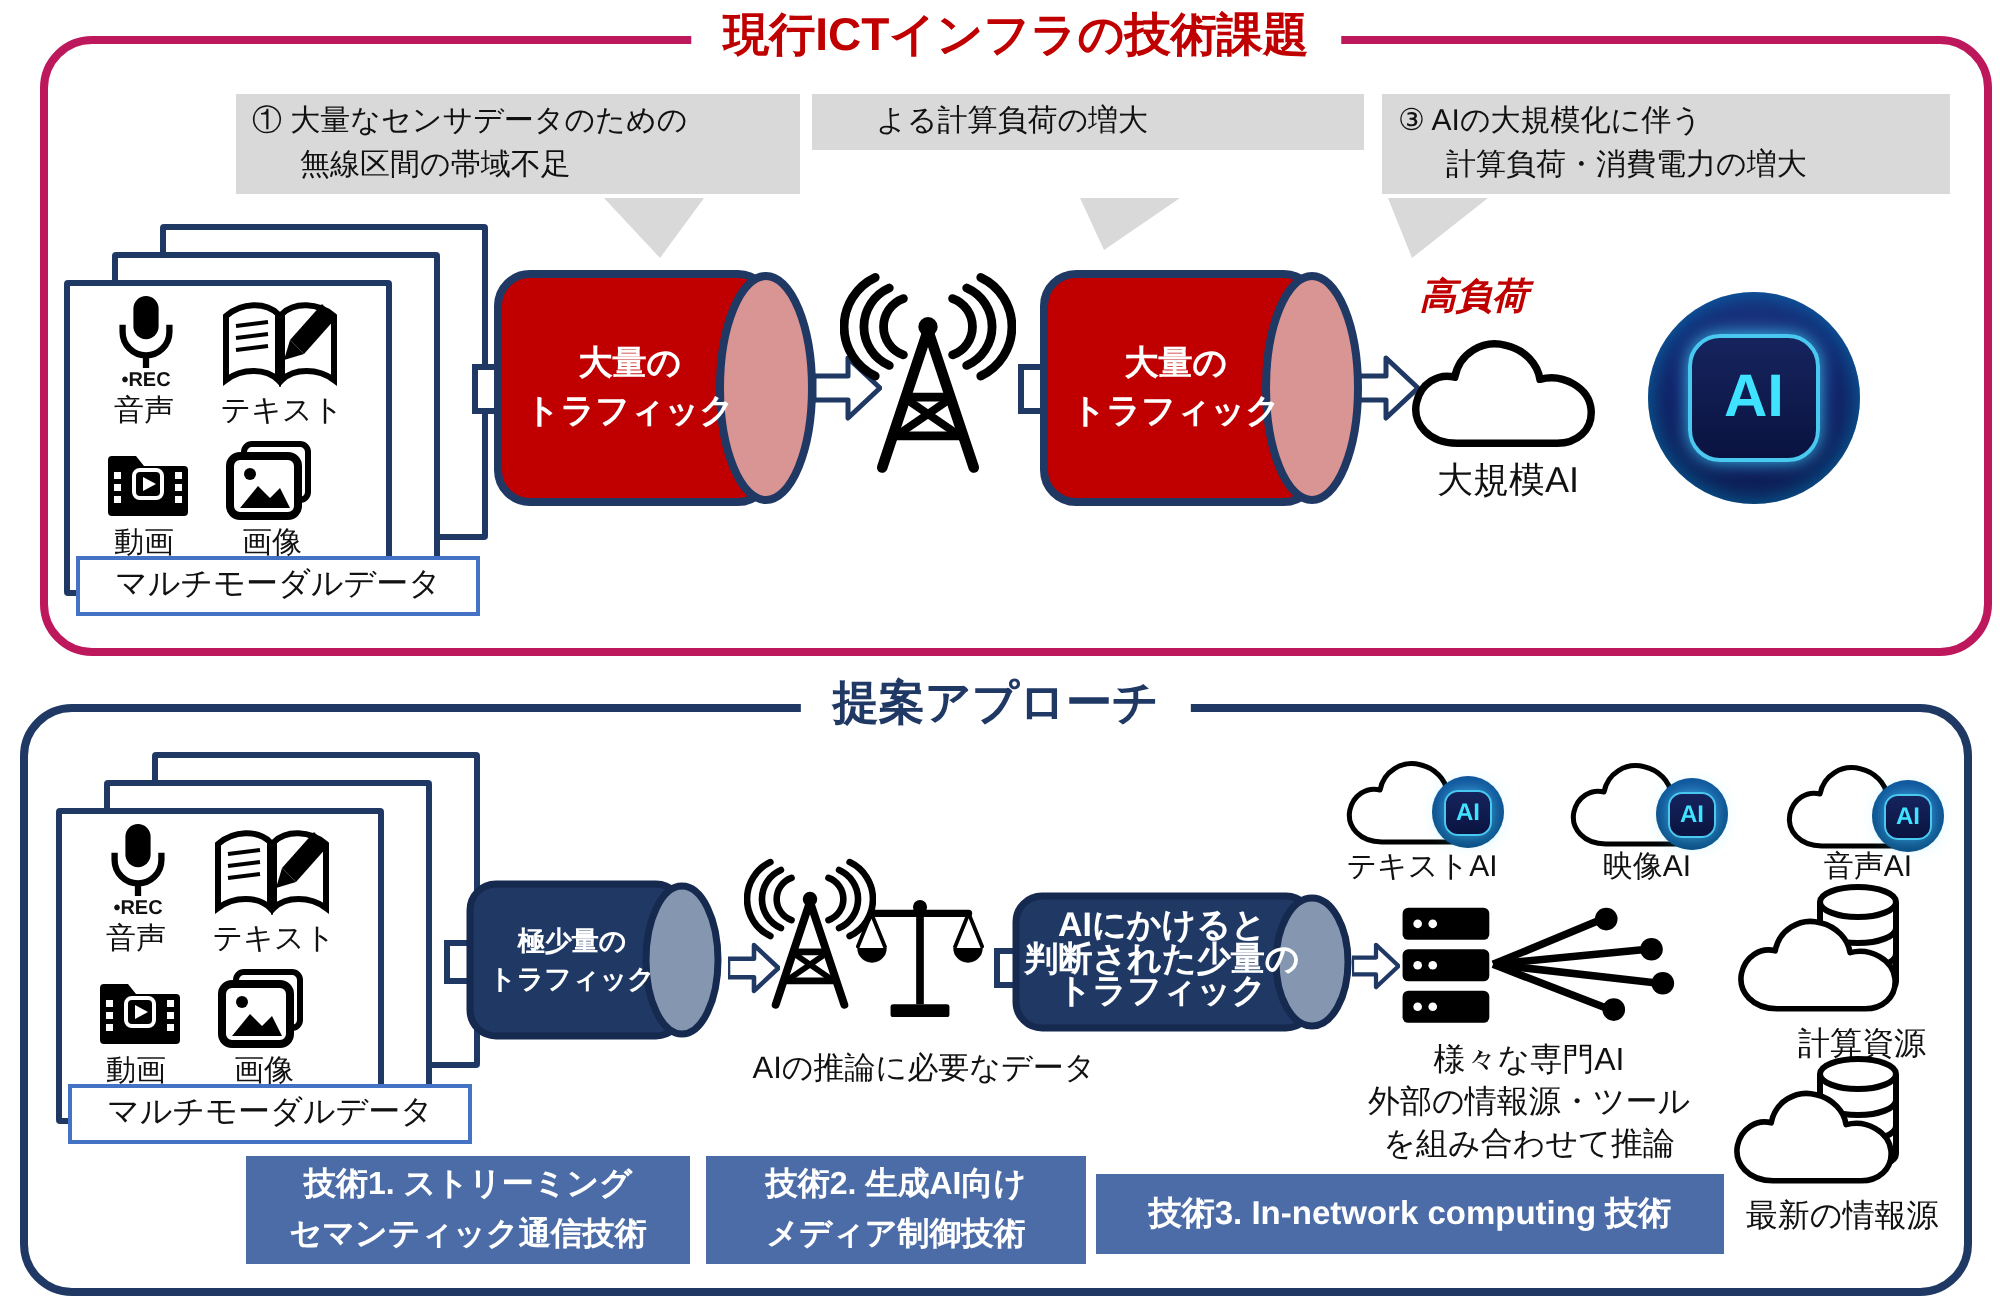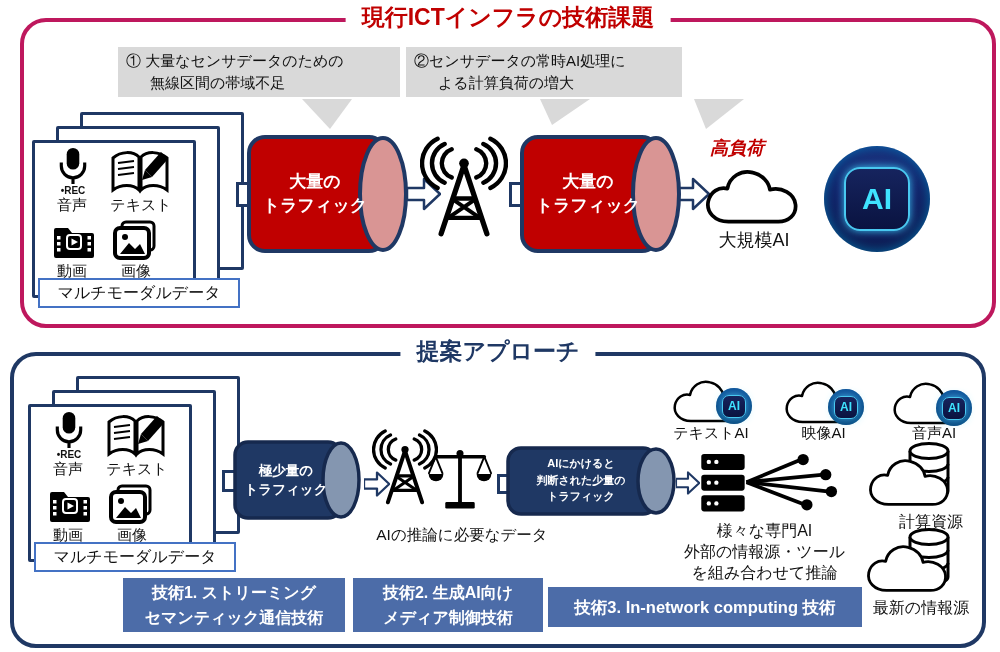--- a/index.html
+++ b/index.html
@@ -59,27 +59,30 @@
 
   <div class="callout" style="left:118px;top:47px;width:266px;">
     <div>① 大量なセンサデータのための</div>
     <div class="l2">無線区間の帯域不足</div>
   </div>
   <svg class="abs" style="left:296px;top:99px;" width="56" height="30">
       <polygon points="6,0 56,0 34,30" fill="#D9D9D9"></polygon>
     </svg>
 
   <div class="callout" style="left:406px;top:47px;width:260px;">
-    <div>②センサデータの常時AI処理に</div>
     <div class="l2">よる計算負荷の増大</div>
   </div>
   <svg class="abs" style="left:540px;top:99px;" width="52" height="26">
       <polygon points="0,0 50,0 12,26" fill="#D9D9D9"></polygon>
     </svg>
 
+  <div class="callout" style="left:691px;top:47px;width:268px;">
+    <div>③ AIの大規模化に伴う</div>
+    <div class="l2">計算負荷・消費電力の増大</div>
+  </div>
   <svg class="abs" style="left:694px;top:99px;" width="52" height="30">
       <polygon points="0,0 50,0 12,30" fill="#D9D9D9"></polygon>
     </svg>
 
   <div class="page-sheet" style="left:80px;top:112px;"></div>
   <div class="page-sheet" style="left:56px;top:126px;"></div>
   <div class="page-sheet" style="left:32px;top:140px;z-index:4;"></div>
 
   <div class="icon-wrap" style="left:55px;top:146px;">
     <svg width="36" height="40" viewBox="0 0 40 44">
@@ -275,21 +278,21 @@
 
   <div class="note" style="left:352px;top:524px;width:220px;">
     <div>AIの推論に必要なデータ</div>
   </div>
 
   <div class="connector" style="left:497px;top:474px;width:9px;height:14px;"></div>
   <svg class="abs" style="left:506px;top:446px;z-index:3;" width="172" height="70" viewBox="0 0 172 70">
     <rect x="2" y="2" width="148" height="66" rx="13" fill="#1F3864" stroke="#16294e" stroke-width="3.5"></rect>
     <ellipse cx="150" cy="35" rx="18" ry="32" fill="#8496B0" stroke="#16294e" stroke-width="3.5"></ellipse>
   </svg>
-  <div class="cyl-text" style="left:506px;top:448px;width:150px;height:64px;font-size:11px;line-height:16.5px;">
+  <div class="cyl-text" style="left:506px;top:448px;width:150px;height:64px;font-size:17px;line-height:16.5px;">
     <span>AIにかけると</span>
     <span>判断された少量の</span>
     <span>トラフィック</span>
   </div>
 
   <svg class="abs" style="left:676px;top:470px;" width="24" height="26" viewBox="0 0 34 36">
       <polygon points="0,12 17,12 17,3 33,18 17,33 17,24 0,24" fill="#fff" stroke="#1F3864" stroke-width="3" stroke-linejoin="round"></polygon>
     </svg>
 
   <div class="icon-wrap" style="left:698px;top:452px;">

